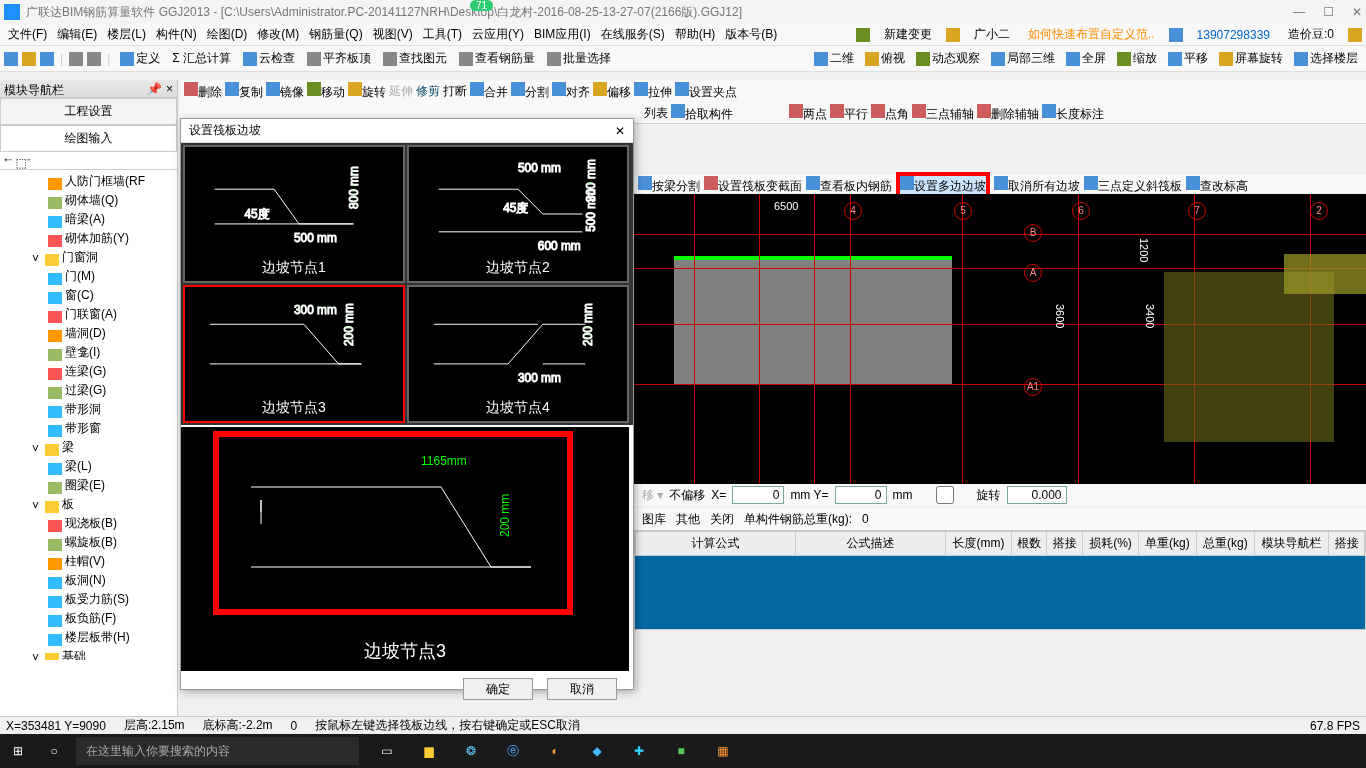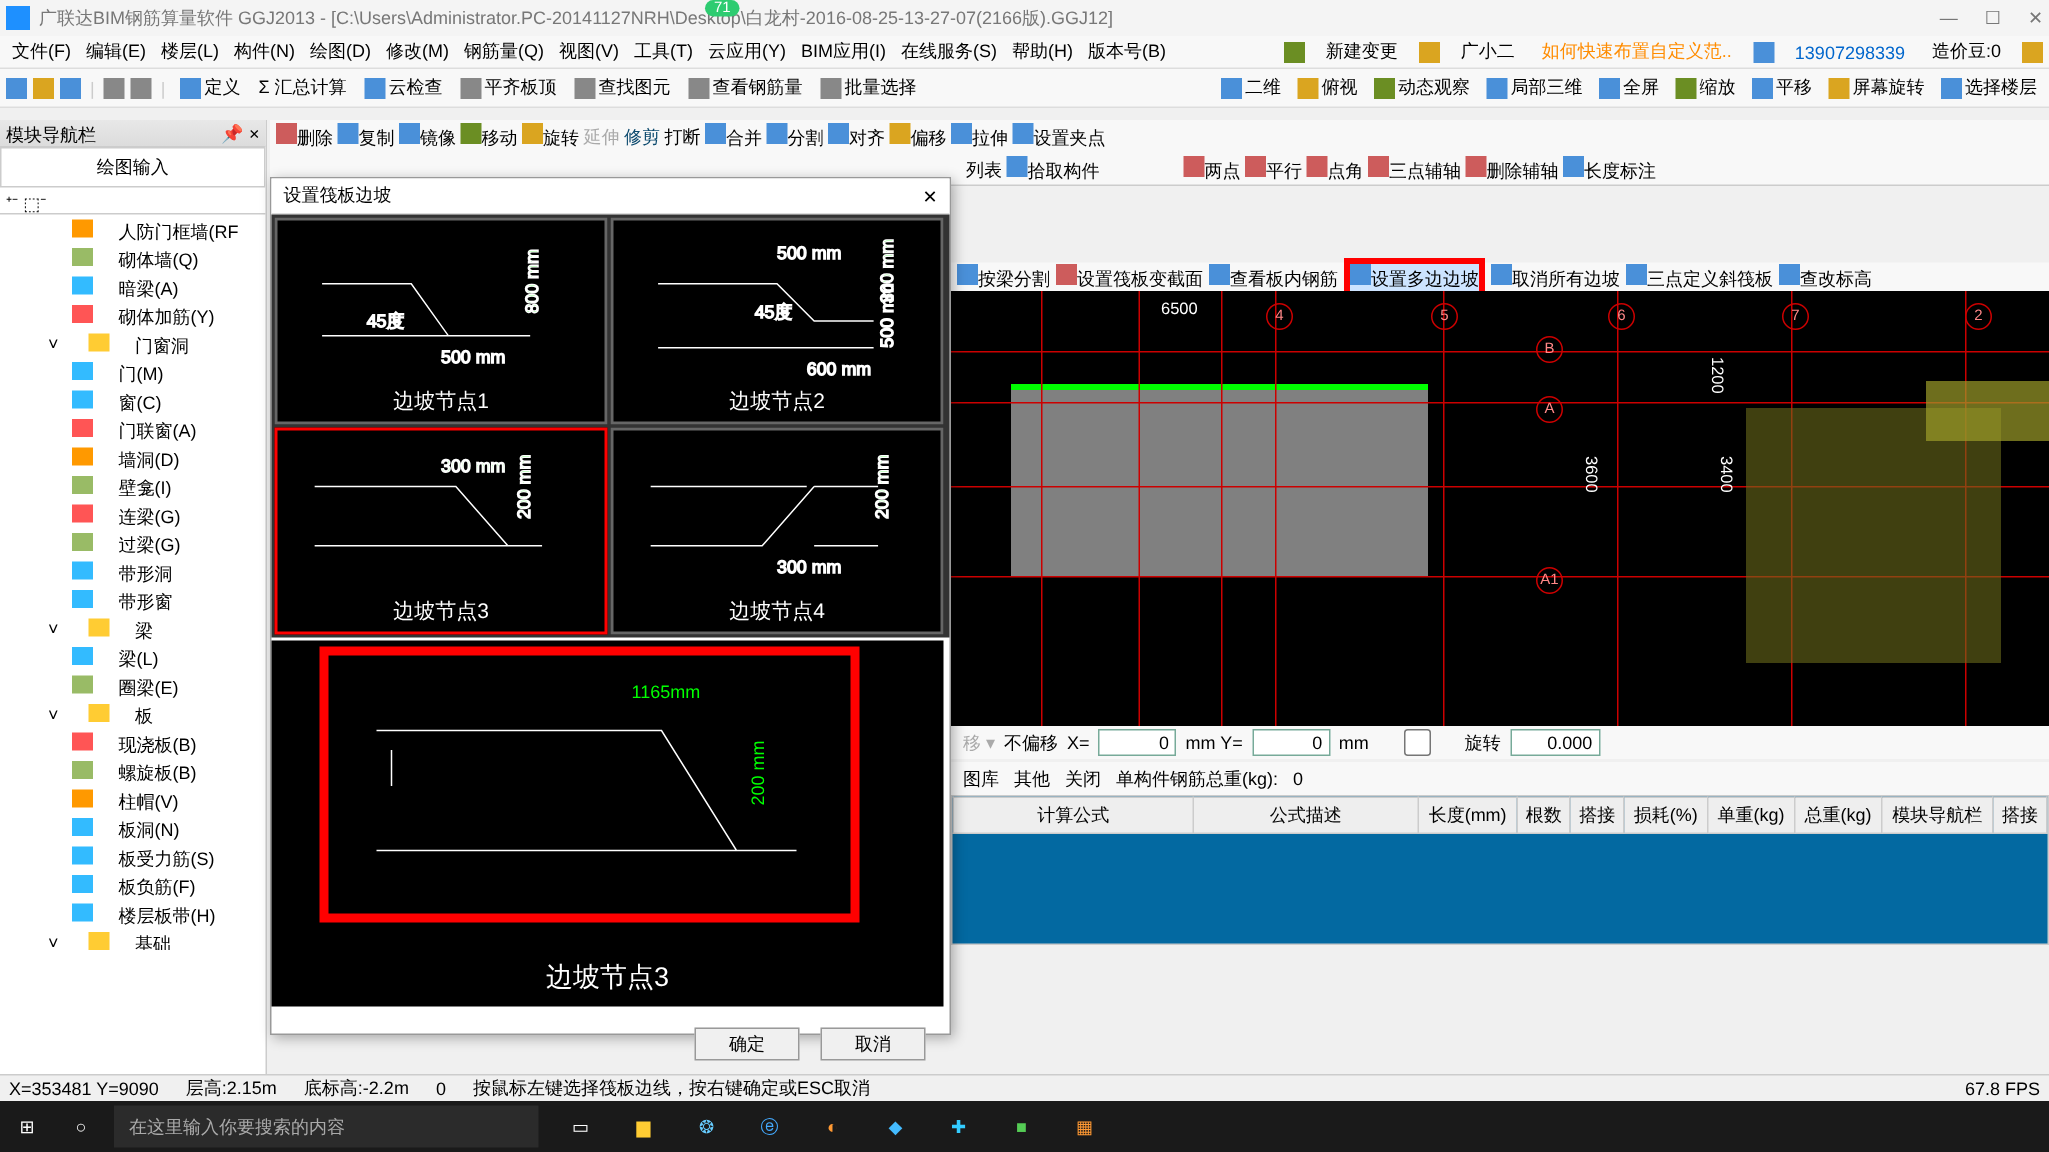--- a/index.html
+++ b/index.html
@@ -16,21 +16,21 @@
 .toolbar{height:26px;background:#f8f8f8;border-bottom:1px solid #ddd;display:flex;align-items:center;padding:0 4px;gap:4px}
 .toolbar .tbtn{display:flex;align-items:center;gap:2px;padding:2px 4px}
 .toolbar .sep{color:#ccc;margin:0 2px}
 .ico{width:14px;height:14px;display:inline-block;background:#4a90d9}
 .ico.g{background:#6b8e23}.ico.y{background:#daa520}.ico.r{background:#cd5c5c}.ico.gr{background:#888}
 .left-panel{position:absolute;left:0;top:80px;width:178px;height:640px;background:#fff;border-right:1px solid #ccc}
 .left-header{height:18px;background:linear-gradient(#e8e8e8,#dcdcdc);border-bottom:1px solid #ccc;padding:2px 4px;display:flex;justify-content:space-between}
 .left-tabs .tab{padding:4px;text-align:center;border:1px solid #ccc;background:#f4f4f4}
 .left-btns{height:18px;padding:2px 4px;border-bottom:1px solid #ccc}
 .tree{padding:2px 4px;overflow:auto;height:490px}
-.tree .itm{padding:1px 0;display:flex;align-items:flex-start;gap:17px}
+.tree .itm{padding:1px 0;display:flex;align-items:flex-end;gap:3px}
 .tree .lvl1{padding-left:28px}.tree .lvl2{padding-left:44px}
 .tree .exp{width:10px}
 .tree .tico{width:14px;height:12px;display:inline-block}
 .bottom-tabs .btab{padding:4px;text-align:center;border:1px solid #ccc;background:#f4f4f4}
 .editbar{position:absolute;left:180px;top:80px;right:0;height:44px;background:#f8f8f8;border-bottom:1px solid #ccc}
 .editbar .row{height:22px;display:flex;align-items:center;padding:0 4px;gap:3px}
 .canvas{position:absolute;left:634px;top:194px;width:732px;height:290px;background:#000}
 .gridline{position:absolute;background:#c00}
 .grayblock{position:absolute;background:#808080}
 .greenbar{position:absolute;height:4px;background:#0f0}
@@ -41,21 +41,21 @@
 .dialog{position:absolute;left:180px;top:118px;width:454px;height:572px;background:#fff;border:1px solid #999;box-shadow:2px 2px 8px rgba(0,0,0,0.3)}
 .dlg-title{height:24px;background:#fff;border-bottom:1px solid #ddd;display:flex;align-items:center;justify-content:space-between;padding:0 8px}
 .thumbs{display:flex;flex-wrap:wrap;padding:2px;gap:2px;background:#333}
 .thumb{width:222px;height:138px;background:#000;border:2px solid #666;position:relative;color:#fff}
 .thumb.sel{border:2px solid #f00}
 .thumb .tlabel{position:absolute;bottom:4px;left:0;right:0;text-align:center;font-size:14px}
 .thumb svg{width:100%;height:100%}
 .bigthumb{width:448px;height:244px;background:#000;position:relative;margin-top:2px}
 .bigthumb .tlabel{position:absolute;bottom:8px;left:0;right:0;text-align:center;font-size:18px;color:#fff}
 .bigthumb .redbox{position:absolute;left:32px;top:4px;width:360px;height:184px;border:6px solid red}
-.dlg-btns{height:36px;display:flex;align-items:flex-end;justify-content:flex-end;gap:14px;padding:0 16px}
+.dlg-btns{height:36px;display:flex;align-items:center;justify-content:flex-end;gap:14px;padding:0 16px}
 .dlg-btns button{width:70px;height:22px;background:#f0f0f0;border:1px solid #999}
 .param-row{position:absolute;left:634px;top:484px;right:0;height:22px;background:#f8f8f8;display:flex;align-items:center;padding:0 8px;gap:6px}
 .param-row input{width:52px;height:18px;border:1px solid #7a9;padding:0 4px;text-align:right}
 .lib-row{position:absolute;left:634px;top:508px;right:0;height:22px;background:#f8f8f8;display:flex;align-items:center;padding:0 8px;gap:10px}
 .table{position:absolute;left:634px;top:530px;right:0;height:100px;background:#0369a1;border:1px solid #ccc}
 .table thead th{background:#eee;border:1px solid #ccc;font-weight:normal;padding:3px 4px}
 .statusbar{position:absolute;left:0;bottom:34px;right:0;height:18px;background:#f0f0f0;border-top:1px solid #ccc;display:flex;align-items:center;padding:0 6px;gap:18px}
 .taskbar{position:absolute;left:0;bottom:0;right:0;height:34px;background:#1a1a1a;display:flex;align-items:center;color:#fff}
 .taskbar .searchbox{width:283px;height:28px;background:#2b2b2b;margin-left:4px;display:flex;align-items:center;padding:0 10px;color:#aaa}
 .taskbar .winbtn{width:36px;height:34px;display:flex;align-items:center;justify-content:center}
@@ -211,20 +211,21 @@
     <span class="tbtn"><span class="ico"></span><span>长度标注</span></span>
   </div>
 </div>
 
 <div class="left-panel">
   <div class="left-header">
       <span>模块导航栏</span>
       <span>📌 ×</span>
     </div>
   <div class="left-tabs">
+    <div class="tab">工程设置</div>
     <div class="tab" style="background:#fff">绘图输入</div>
   </div>
   <div class="left-btns">⁺⁻ ⬚⁻</div>
   <div class="tree">
     <div class="itm lvl2">
         <span class="tico" style="background:#f90"></span>
         <span>人防门框墙(RF</span>
       </div>
     <div class="itm lvl2">
         <span class="tico" style="background:#9b6"></span>

